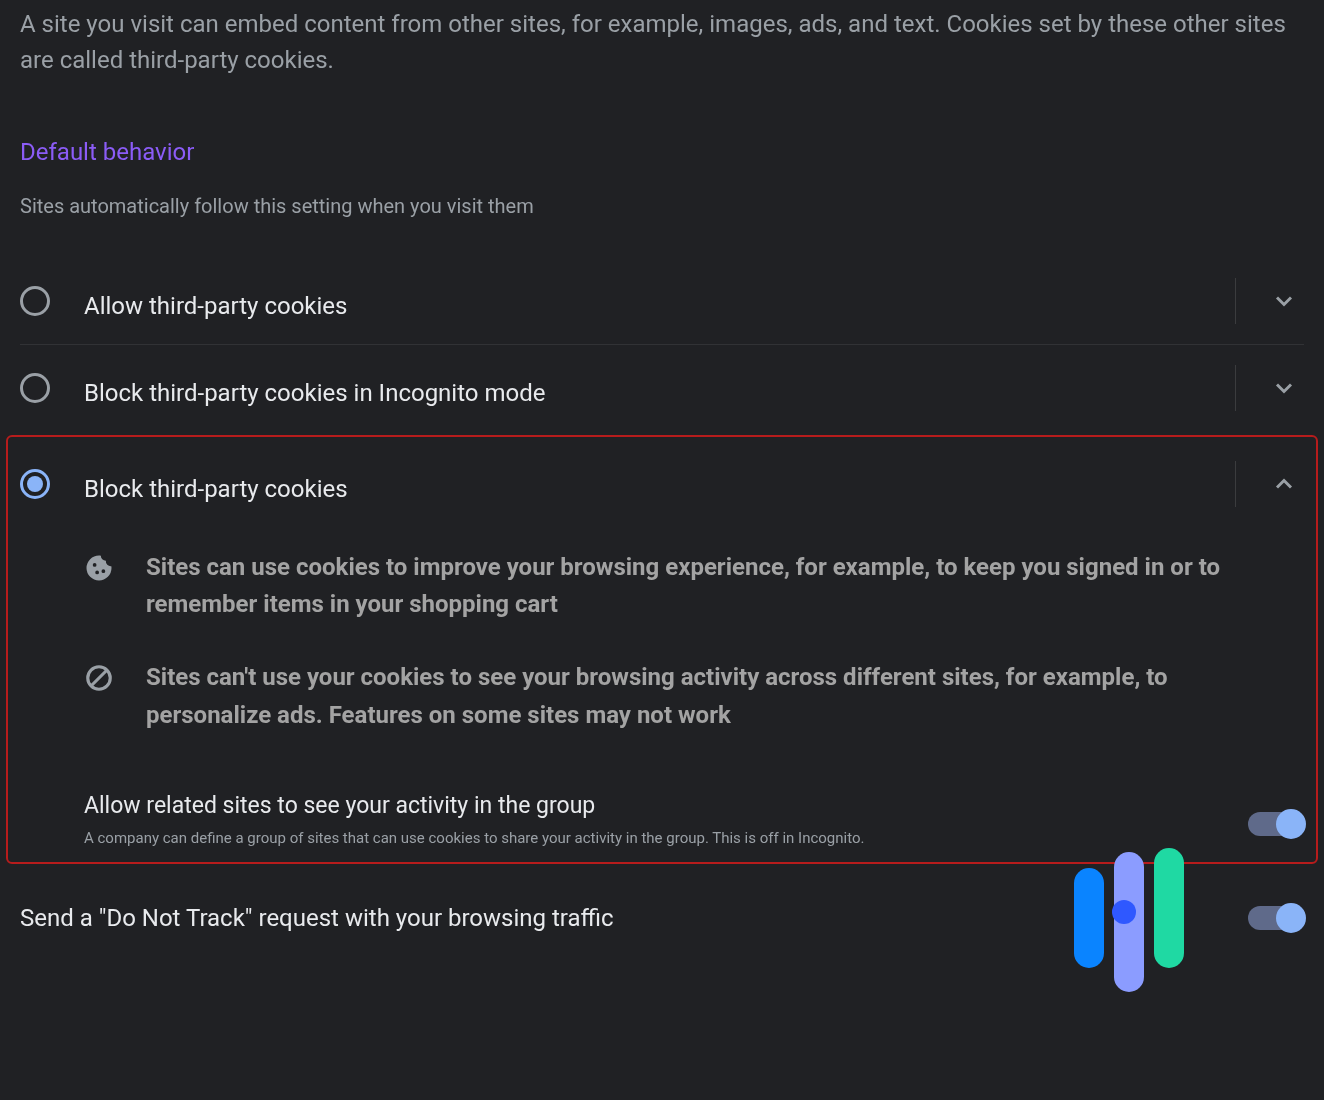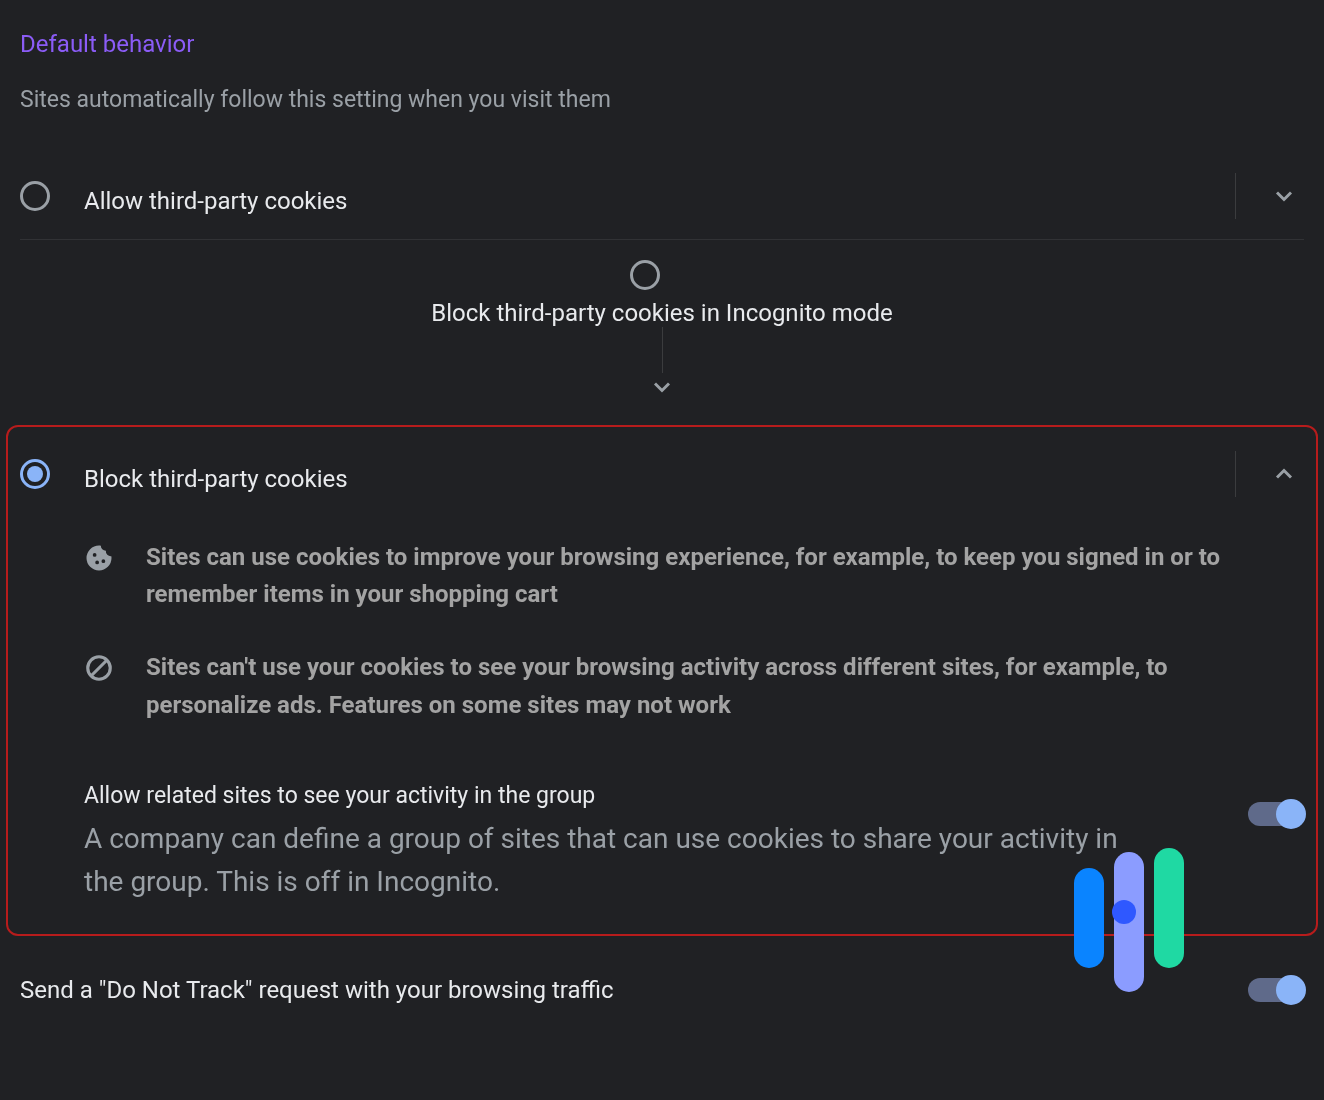--- a/index.html
+++ b/index.html
@@ -21,31 +21,31 @@
     line-height: 1.5;
     padding: 6px 0 30px 0;
   }
   .section-header {
     color: #8b5cf6;
     font-size: 24px;
     padding: 30px 0 20px 0;
   }
   .section-sub {
     color: #9aa0a6;
-    font-size: 23px;
+    font-size: 20px;
     padding: 8px 0 40px 0;
   }
   .option-row {
     display: flex;
     align-items: center;
     padding: 20px 0;
     border-bottom: 1px solid rgba(255,255,255,0.08);
     cursor: pointer;
   }
-  .option-row.last-before-box { border-bottom: none; flex-direction: column; }
+  .option-row.last-before-box { border-bottom: none; }
   .radio {
     width: 30px; height: 30px; flex: 0 0 30px;
     border-radius: 50%;
     border: 3px solid #9aa0a6;
     margin-right: 34px;
     position: relative;
   }
   .radio.selected {
     border-color: #8ab4f8;
   }
@@ -73,23 +73,23 @@
   .chev {
     width: 40px;
     display: flex;
     justify-content: center;
     color: #9aa0a6;
   }
   .chev svg { width: 28px; height: 28px; }
 
   .highlight-box {
     border: 2px solid #b71c1c;
-    border-radius: 12px;
+    border-radius: 6px;
     margin: 4px -14px 0 -14px;
-    padding: 0 12px 30px 12px;
+    padding: 0 12px 12px 12px;
   }
   .highlight-box .option-row {
     border-bottom: none;
     padding-top: 24px;
     padding-bottom: 24px;
   }
 
   .detail-row {
     display: flex;
     align-items: flex-start;
@@ -121,21 +121,21 @@
     flex: 1;
     padding-right: 80px;
   }
   .sub-setting .title {
     color: #e8eaed;
     font-size: 23px;
     padding-bottom: 8px;
   }
   .sub-setting .desc {
     color: #9aa0a6;
-    font-size: 28px;
+    font-size: 15px;
     line-height: 1.55;
   }
   .toggle-col {
     flex: 0 0 80px;
     padding-top: 20px;
     display: flex;
     justify-content: flex-end;
   }
   .toggle {
     position: relative;
@@ -187,20 +187,21 @@
     width: 24px; height: 24px; border-radius: 50%;
     background: #2f58ff;
     left: 38px; bottom: 44px;
   }
 </style>
 </head>
 <body>
 
 <div class="content">
 
+  <div class="intro">A site you visit can embed content from other sites, for example, images, ads, and text. Cookies set by these other sites are called third-party cookies.</div>
 
   <div class="section-header">Default behavior</div>
   <div class="section-sub">Sites automatically follow this setting when you visit them</div>
 
   <div class="option-row">
     <div class="radio"></div>
     <div class="option-label">Allow third-party cookies</div>
     <div class="vsep"></div>
     <div class="chev">
       <svg viewBox="0 0 24 24" fill="none" stroke="currentColor" stroke-width="2.5">

